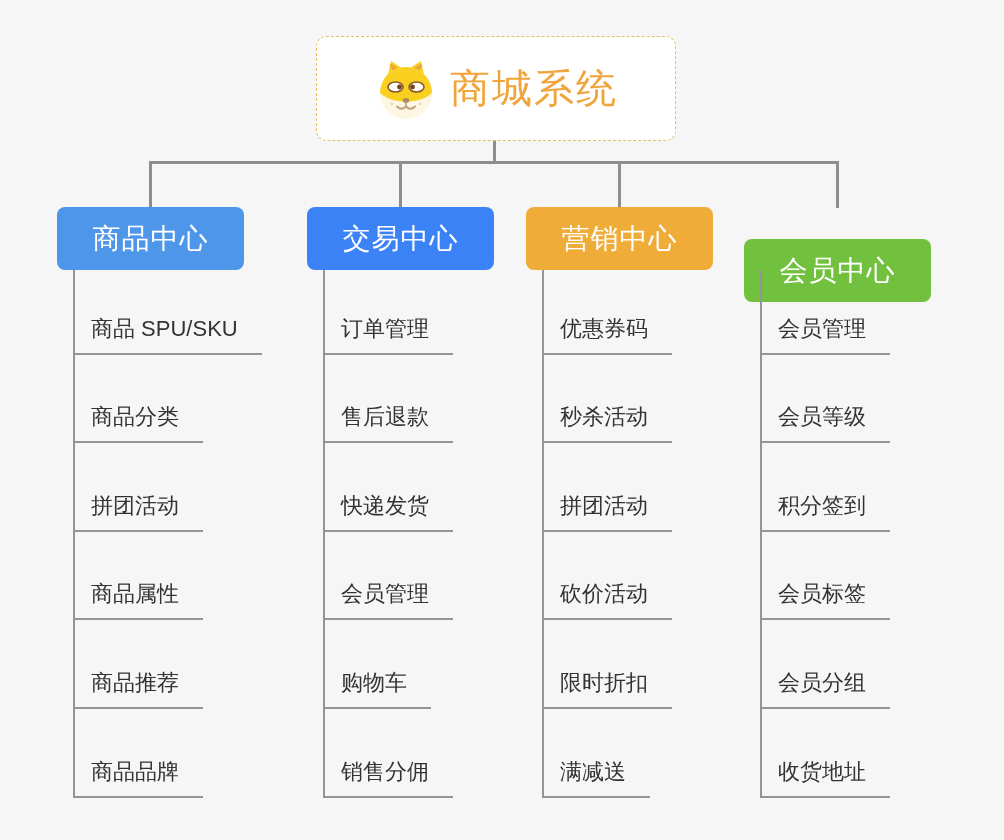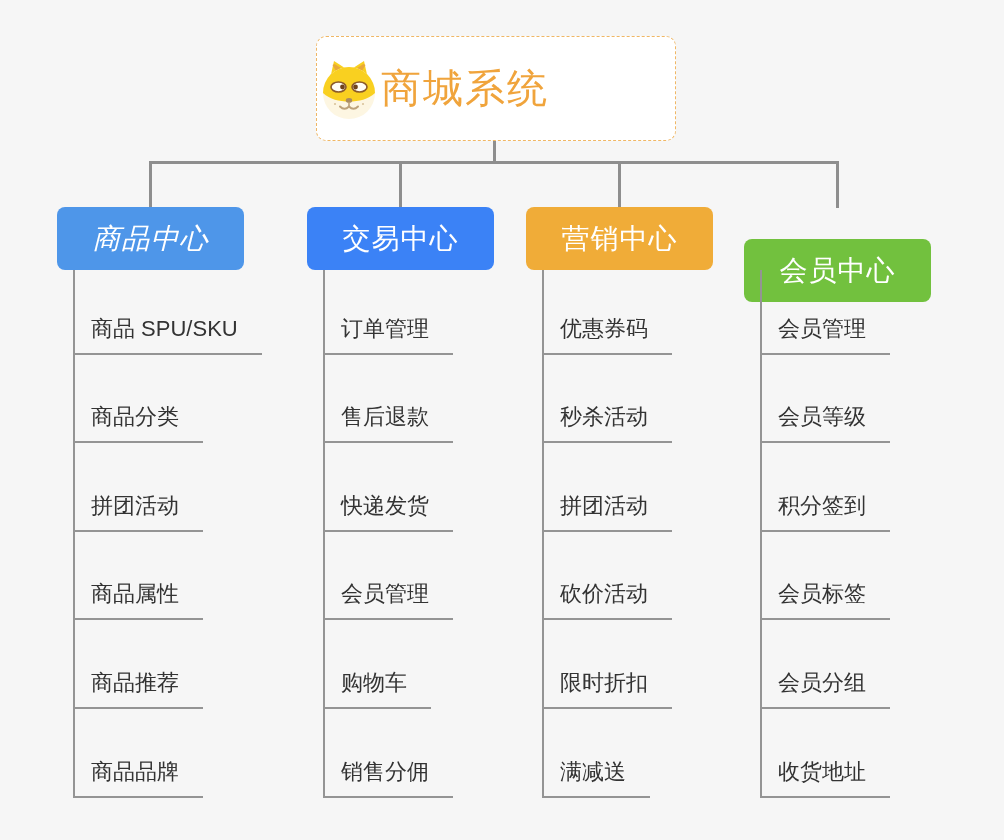--- a/index.html
+++ b/index.html
@@ -21,21 +21,22 @@
     position: absolute;
     left: 316px;
     top: 36px;
     width: 360px;
     height: 105px;
     background: #ffffff;
     border: 1px dashed #f0b765;
     border-radius: 10px;
     display: flex;
     align-items: center;
-    justify-content: flex-start;
+    justify-content: center;
+    gap: 12px;
     box-sizing: border-box;
   }
   .root-title {
     font-size: 40px;
     letter-spacing: 2px;
     color: #f0a43c;
   }
   .doge { width: 64px; height: 64px; flex: 0 0 auto; }
   
   .conn {
@@ -130,21 +131,21 @@
   </div>
 
   <div class="conn conn-stem"></div>
   <div class="conn conn-hbar"></div>
   <div class="conn conn-drop drop-1"></div>
   <div class="conn conn-drop drop-2"></div>
   <div class="conn conn-drop drop-3"></div>
   <div class="conn conn-drop drop-4"></div>
 
   <div class="branch branch-1">
-    <div class="branch-box" style="background: rgb(78, 150, 233); font-style: italic;">商品中心</div>
+    <div class="branch-box" style="background: rgb(78, 150, 233);">商品中心</div>
     <div class="vline"></div>
     <div class="items">
       <div class="slot">
           <span class="item">商品 SPU/SKU</span>
         </div>
       <div class="slot">
           <span class="item">商品分类</span>
         </div>
       <div class="slot">
           <span class="item">拼团活动</span>

